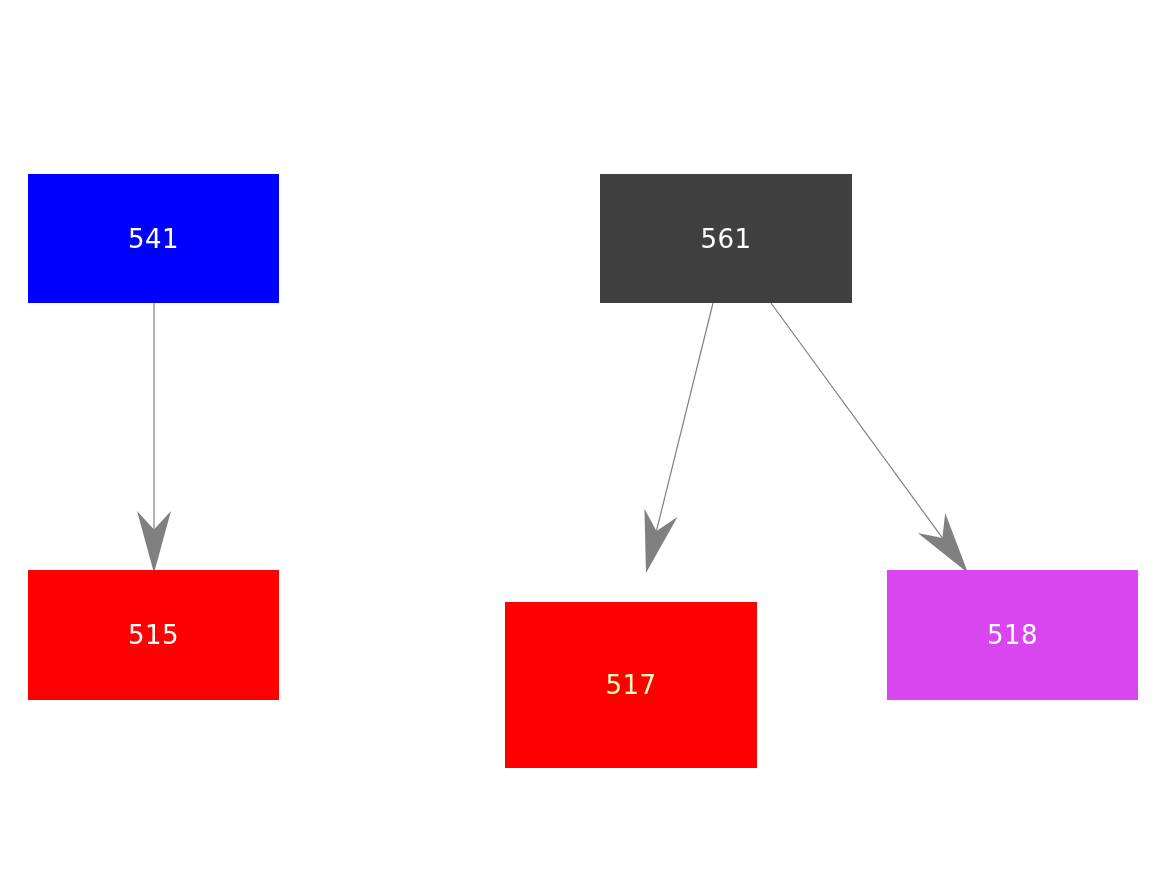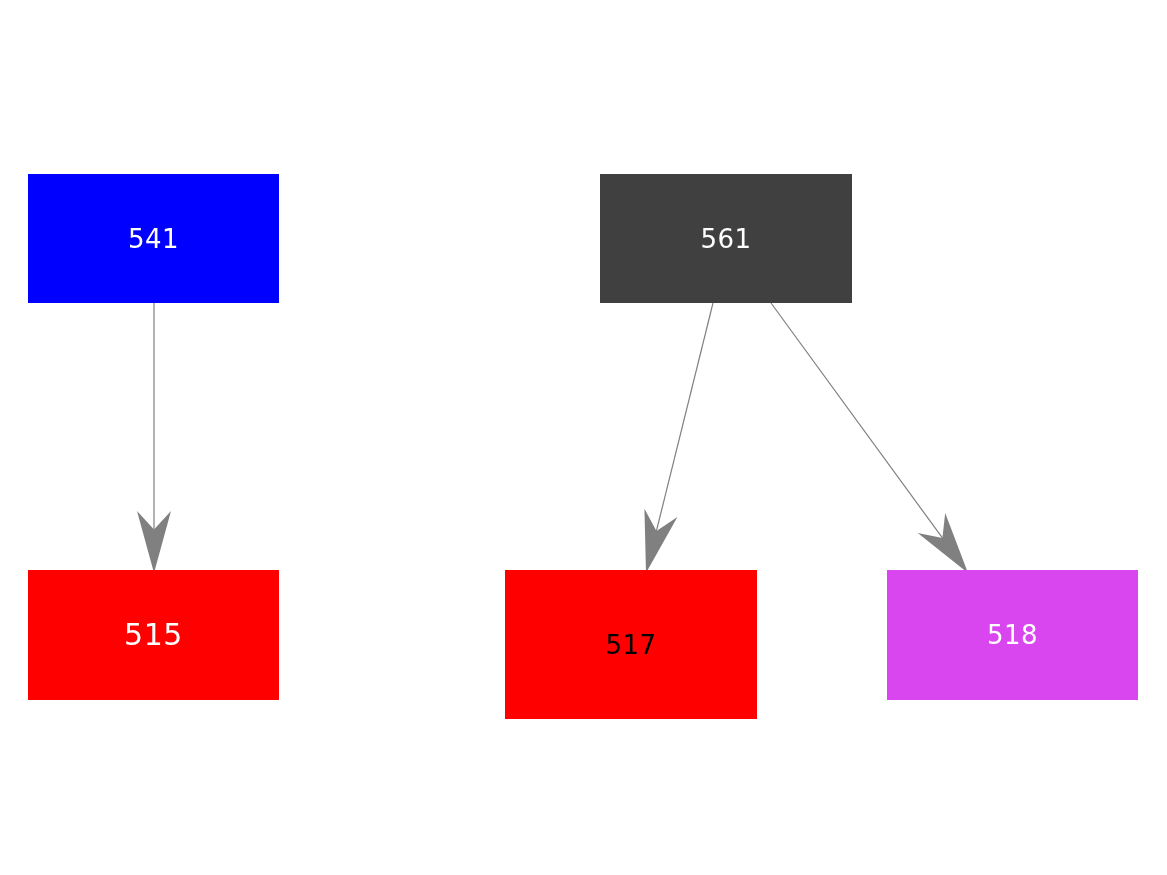--- a/index.html
+++ b/index.html
@@ -66,25 +66,25 @@
     </svg>
 
   <div class="node" style="left: 28px; top: 174px; width: 251px; height: 129px; background: rgb(0, 0, 255); color: rgb(255, 255, 255); font-size: 26px;">
     <span class="node-label">541</span>
   </div>
 
   <div class="node" style="left: 600px; top: 174px; width: 252px; height: 129px; background: #404040; color: rgb(255, 255, 255); font-size: 26px;">
     <span class="node-label">561</span>
   </div>
 
-  <div class="node" style="left: 28px; top: 570px; width: 251px; height: 130px; background: rgb(255, 0, 0); color: rgb(255, 255, 255); font-size: 30px;">
+  <div class="node" style="left: 28px; top: 570px; width: 251px; height: 130px; background: rgb(255, 0, 0); color: rgb(255, 255, 255); font-size: 26px;">
     <span class="node-label">515</span>
   </div>
 
-  <div class="node" style="left: 505px; top: 570px; width: 252px; height: 149px; background: rgb(255, 0, 0); color: #000000; font-size: 26px;">
+  <div class="node" style="left: 505px; top: 602px; width: 252px; height: 166px; background: rgb(255, 0, 0); color: #fef9c3; font-size: 26px;">
     <span class="node-label">517</span>
   </div>
 
   <div class="node" style="left: 887px; top: 570px; width: 251px; height: 130px; background: #d946ef; color: rgb(255, 255, 255); font-size: 26px;">
     <span class="node-label">518</span>
   </div>
 
 </div>
 
 </body></html>

